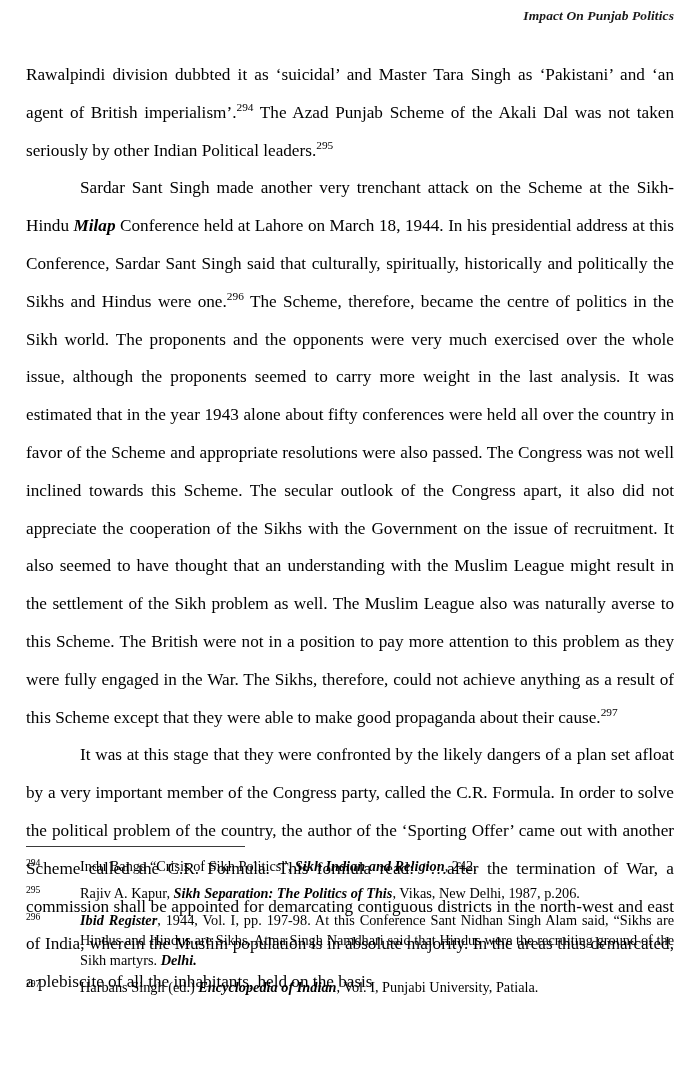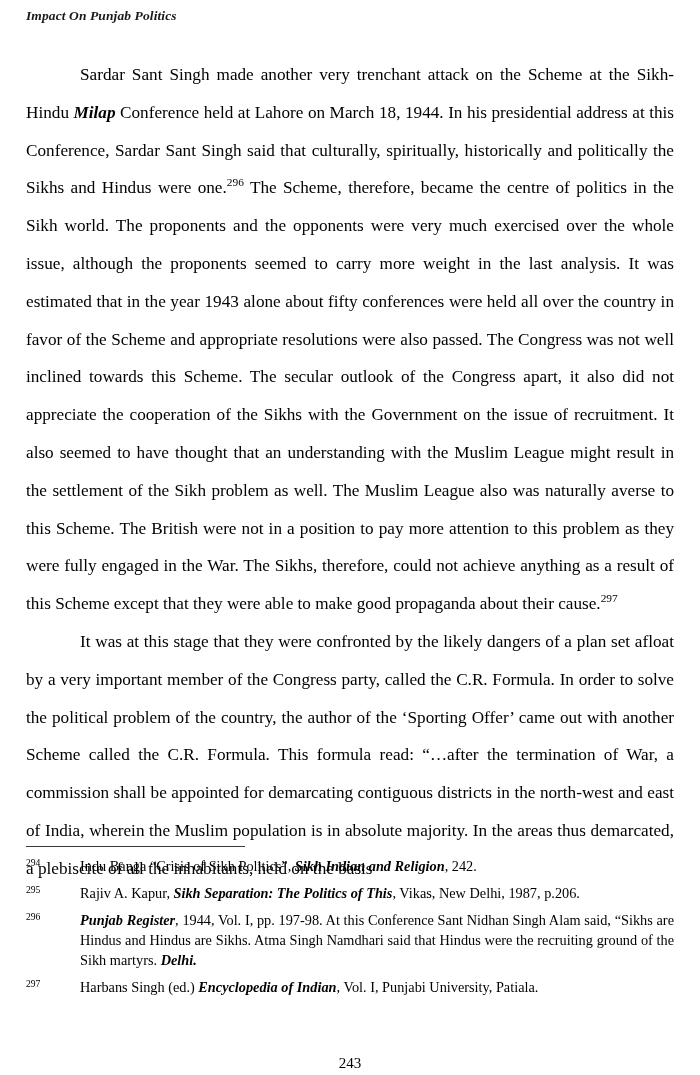--- a/index.html
+++ b/index.html
@@ -20,21 +20,22 @@
     width: 700px;
     height: 1075px;
     box-sizing: border-box;
   }
 
   
   .running-header {
     position: absolute;
     top: 8px;
     left: 26px;
-    right: 40px;
+    right: 26px;
+    text-align: right;
     font-style: italic;
     font-weight: bold;
     font-size: 13.5px;
     letter-spacing: 0.1px;
     color: #1a1a1a;
   }
 
   
   .body-region {
     position: absolute;
@@ -113,42 +114,42 @@
 </style>
 </head>
 <body>
 
 <div class="page">
 
   <div class="running-header">Impact On Punjab Politics</div>
 
   <div class="body-region">
     <div id="paragraphs-container">
+        <p class="para">Rawalpindi division dubbted it as ‘suicidal’ and Master Tara Singh as ‘Pakistani’  and ‘an agent of British imperialism’.<sup>294</sup>   The Azad Punjab Scheme of the Akali Dal was not taken seriously by other Indian Political leaders.<sup>295</sup></p>
         <p class="para indent">Sardar Sant Singh made another very trenchant attack on the Scheme at the Sikh-Hindu <i>Milap</i> Conference held at Lahore on March 18, 1944. In his presidential address at this Conference, Sardar Sant Singh said that culturally, spiritually, historically and politically the Sikhs and Hindus were one.<sup>296</sup> The Scheme, therefore, became the centre of politics in the Sikh world. The proponents and the opponents were very much exercised over the whole issue, although the proponents seemed to carry more weight in the last analysis. It was estimated that in the year 1943 alone about fifty conferences were held all over the country in favor of the Scheme and appropriate resolutions were also passed. The Congress was not well inclined towards this Scheme. The secular outlook of the Congress apart, it also did not appreciate the cooperation of the Sikhs with the Government on the issue of recruitment. It also seemed to have thought that an understanding with the Muslim League might result in the settlement of the Sikh problem as well. The Muslim League also was naturally averse to this Scheme. The British were not in a position to pay more attention to this problem as they were fully engaged in the War. The Sikhs, therefore, could not achieve anything as a result of this Scheme except that they were able to make good propaganda about their cause.<sup>297</sup></p>
         <p class="para indent">It was at this stage that they were confronted by the likely dangers of a plan set afloat by a very important member of the Congress party, called the C.R. Formula.  In order to solve the political problem of the country, the author of the ‘Sporting Offer’ came out with another Scheme called the C.R. Formula. This formula read: “…after the termination of War, a commission shall be appointed for demarcating contiguous districts in the north-west and east of India, wherein the Muslim population is in absolute majority. In the areas thus demarcated, a plebiscite of all the inhabitants, held on the basis</p>
       </div>
   </div>
 
   <div class="footnote-area">
     <hr class="footnote-rule">
     <div id="footnotes-container">
         <div class="footnote">
           <span class="fn-num">294</span>
           <span class="fn-text">Indu Banga “Crisis of Sikh Politics”, <i>Sikh Indian and Religion</i>, 242.</span>
         </div>
         <div class="footnote">
           <span class="fn-num">295</span>
           <span class="fn-text">Rajiv A. Kapur, <i>Sikh Separation: The Politics of This</i>, Vikas, New Delhi, 1987, p.206.</span>
         </div>
         <div class="footnote">
           <span class="fn-num">296</span>
-          <span class="fn-text"><i>Punjab Register</i>, 1944, Vol. I, pp. 197-98. At this Conference Sant Nidhan Singh Alam said, “Sikhs are Hindus and Hindus are Sikhs. Atma Singh Namdhari said that Hindus were the recruiting ground of the Sikh martyrs. <i>Delhi.</i></span>
+          <span class="fn-text"><i>Ibid Register</i>, 1944, Vol. I, pp. 197-98. At this Conference Sant Nidhan Singh Alam said, “Sikhs are Hindus and Hindus are Sikhs. Atma Singh Namdhari said that Hindus were the recruiting ground of the Sikh martyrs. <i>Delhi.</i></span>
         </div>
         <div class="footnote">
           <span class="fn-num">297</span>
           <span class="fn-text">Harbans Singh (ed.) <i>Encyclopedia of Indian</i>, Vol. I, Punjabi University, Patiala.</span>
         </div>
       </div>
   </div>
 
-  <div class="page-number">243</div>
 
 </div>
 
 </body></html>

